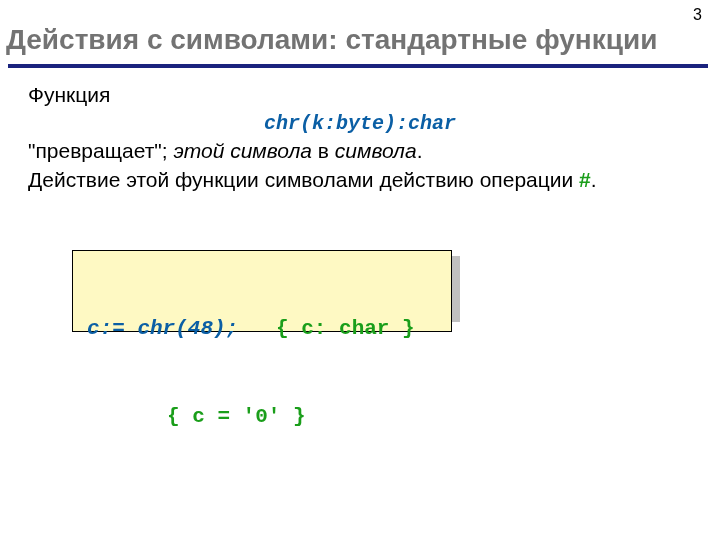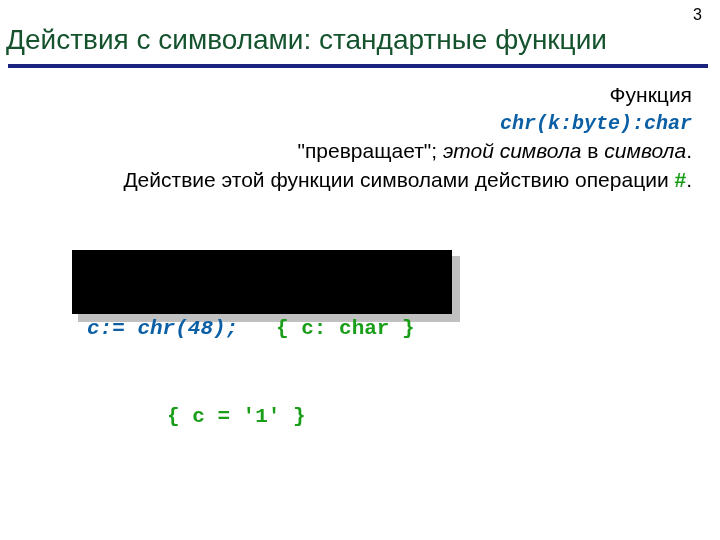--- a/index.html
+++ b/index.html
@@ -24,41 +24,41 @@
     right: 18px;
     font-size: 16px;
     color: #000;
   }
   .title {
     position: absolute;
     top: 24px;
     left: 6px;
     right: 6px;
     font-size: 28px;
-    font-weight: normal;
-    color: #14532d;
+    font-weight: bold;
+    color: #737373;
     white-space: nowrap;
   }
   .title-underline {
     position: absolute;
     top: 64px;
     left: 8px;
     width: 700px;
     height: 4px;
     background: #1a237e; 
   }
   .body {
     position: absolute;
     top: 82px;
     left: 28px;
     right: 28px;
     font-size: 21px;
     line-height: 1.28;
   }
-  .body p { margin: 0 0 2px 0; text-align: right; }
+  .body p { margin: 0 0 2px 0; }
   .sig {
     font-family: "Courier New", Courier, monospace;
     font-weight: bold;
     font-style: italic;
     color: #0b5fa5;
     text-align: center;
     font-size: 20px;
     margin: 2px 0 2px 0;
   }
   .italic { font-style: italic; }
@@ -73,22 +73,22 @@
     position: absolute;
     top: 6px;
     left: 6px;
     width: 382px;
     height: 66px;
     background: #c0c0c0;
   }
   .code-box {
     position: relative;
     width: 380px;
-    height: 64px;
-    background: #000000;
+    height: 82px;
+    background: #fef9c3;
     border: 1px solid #000;
     box-sizing: border-box;
     font-family: "Courier New", Courier, monospace;
     font-weight: bold;
     font-size: 21px;
     line-height: 1.4;
     padding: 4px 14px 4px 14px;
     white-space: pre;
   }
   .code-blue-it { color: #0b5fa5; font-style: italic; }
@@ -114,17 +114,17 @@
     <p>
       <span>Действие этой функции символами действию операции </span><span class="hash">#</span><span>.</span>
     </p>
     <div class="gap"></div>
   </div>
 
   <div class="code-wrap">
     <div class="code-shadow"></div>
     <div class="code-box">
       <div><span class="code-blue-it">c:= chr(48);</span>   <span class="code-green">{ c: char }</span></div>
-      <div><span class="code-pad"></span><span class="code-green">{ c = '1' }</span></div>
+      <div><span class="code-pad"></span><span class="code-green">{ c = '0' }</span></div>
     </div>
   </div>
 
 </div>
 
 </body></html>

